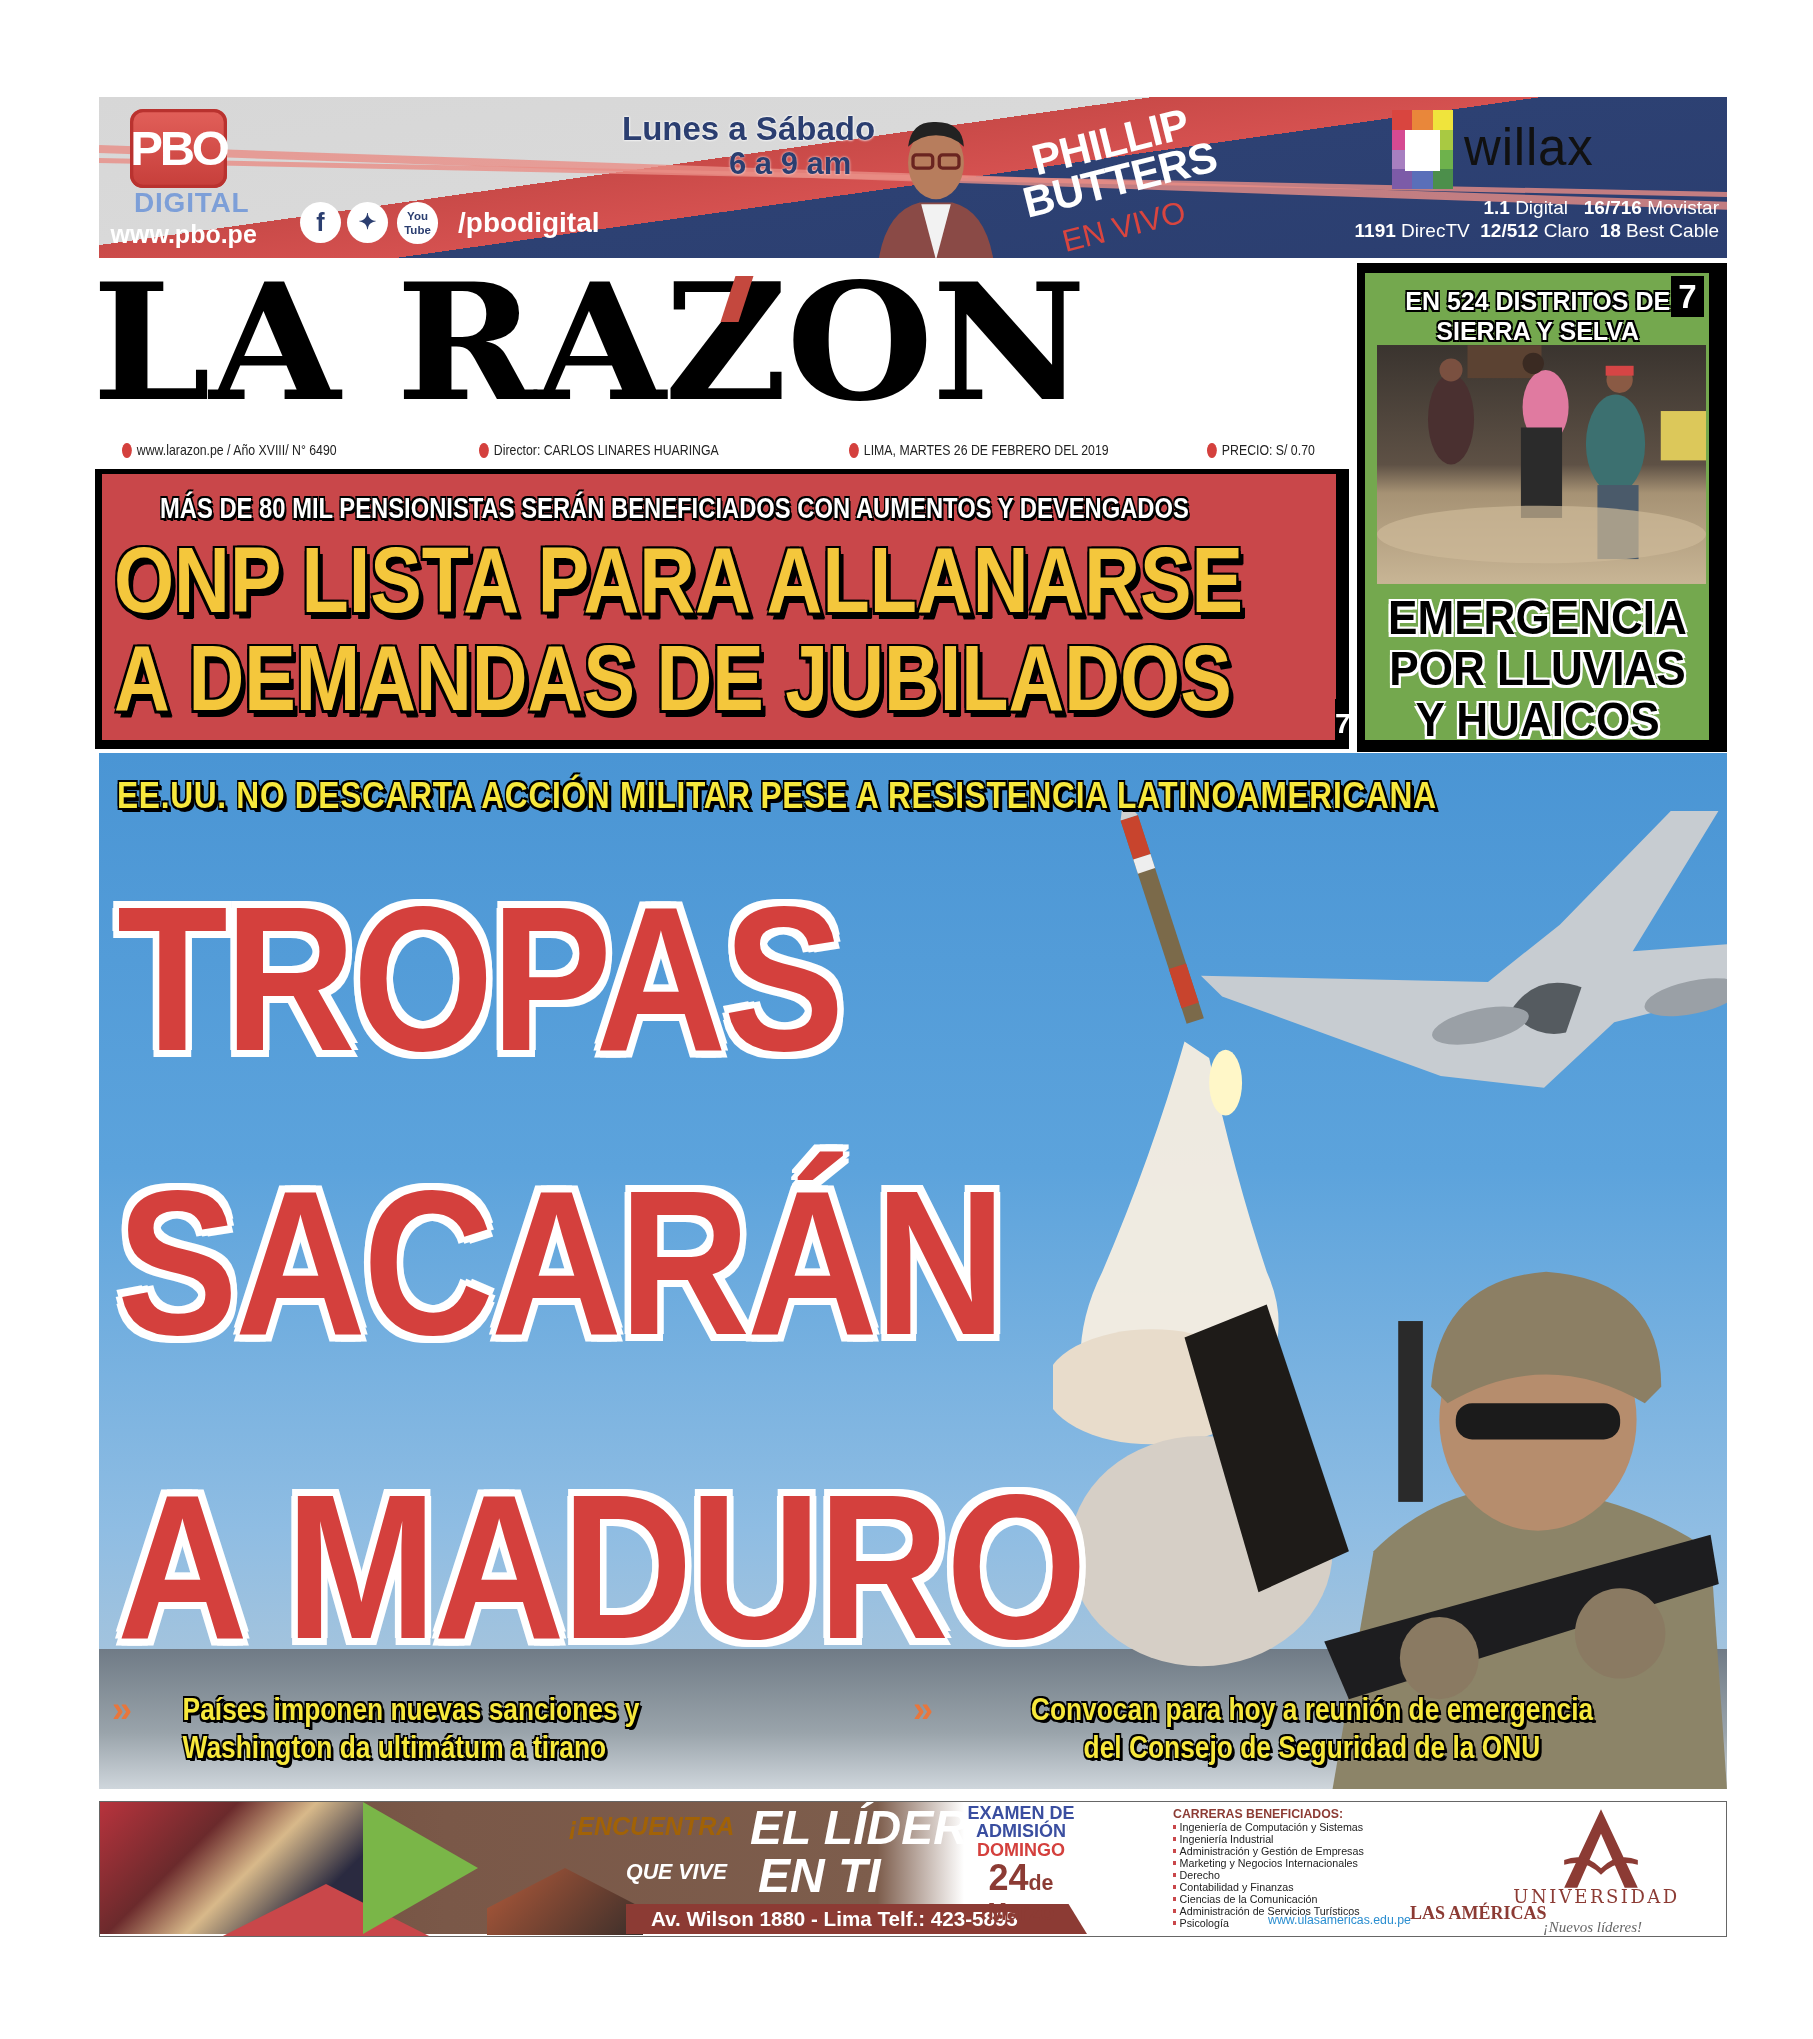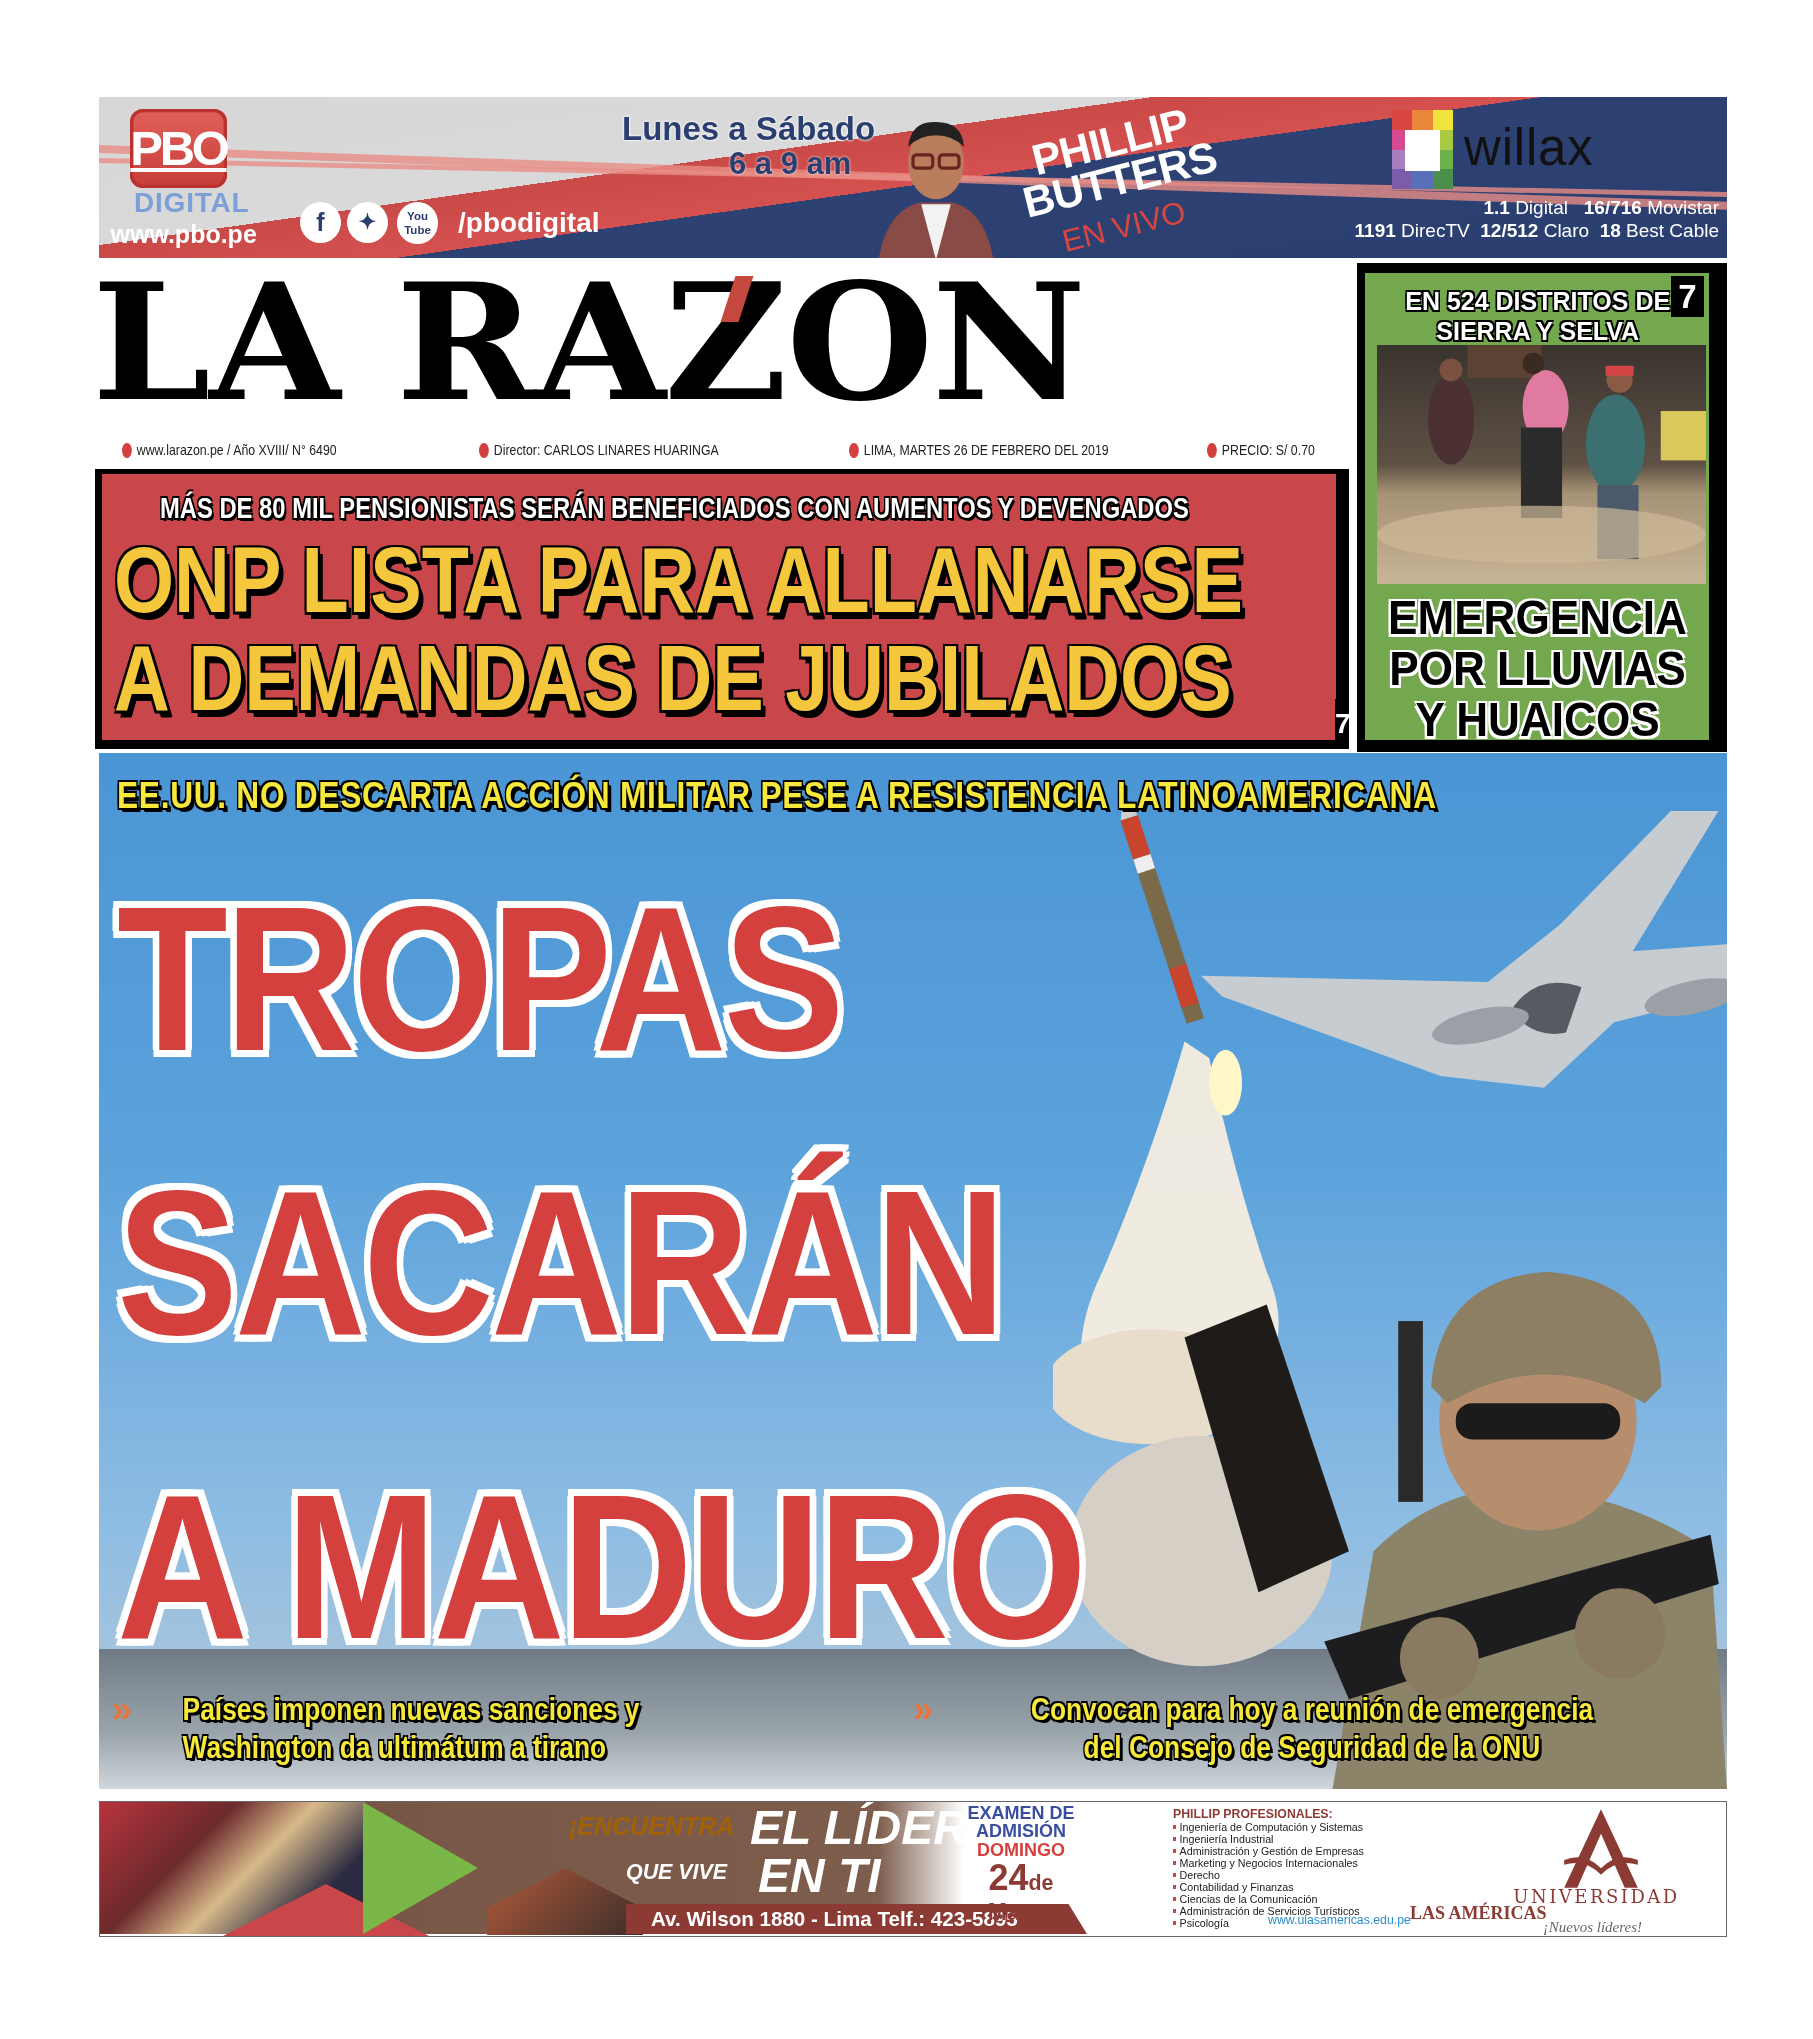--- a/index.html
+++ b/index.html
@@ -4,21 +4,21 @@
 <style>
   html,body{margin:0;padding:0;background:#fff;}
   body{width:1813px;height:2040px;position:relative;overflow:hidden;font-family:"Liberation Sans",sans-serif;}
   .abs{position:absolute;}
 
   
   #banner{left:99px;top:97px;width:1628px;height:161px;overflow:hidden;
     background:linear-gradient(172deg,#d7d7d7 0%,#d9d9d9 38%,#c94a48 38%,#d55150 52%,#2d4173 52%,#2b3e70 100%);}
   #banner .stripe{position:absolute;left:0;width:1727px;height:8.2px;background:#e98d86;opacity:.8;transform-origin:left;}
   .pbo-logo{left:31px;top:11.5px;width:97px;height:79px;background:linear-gradient(#e2605a,#c63e3a);border-radius:13px;
-    box-shadow:inset 0 0 0 3.3px #b9322f;color:#fff;font:bold 49px/79px "Liberation Sans",sans-serif;text-align:center;letter-spacing:-3.3px;text-decoration:underline;}
+    box-shadow:inset 0 0 0 3.3px #b9322f;color:#fff;font:bold 49px/79px "Liberation Sans",sans-serif;text-align:center;letter-spacing:-3.3px;}
   .pbo-digital{left:35px;top:92px;color:#7d9fd8;font:bold 28px/28px "Liberation Sans",sans-serif;letter-spacing:0.8px;}
   .pbo-url{left:11.5px;top:123px;color:#fff;font:bold 25px/28px "Liberation Sans",sans-serif;}
   .social{top:105px;width:41px;height:41px;border-radius:50%;background:#fff;color:#2b3e70;font:bold 25px/41px "Liberation Sans",sans-serif;text-align:center;}
   .social.yt{font-size:11.5px;line-height:14px;padding-top:6.6px;height:35px;}
   .pbo-handle{left:359px;top:109px;color:#fff;font:bold 28px/33px "Liberation Sans",sans-serif;}
   .schedule-days{left:523px;top:13px;color:#2b3e70;font:bold 33px/38px "Liberation Sans",sans-serif;text-shadow:0 0 2.5px #fff,0 0 2.5px #fff;}
   .schedule-hours{left:630px;top:49px;color:#2b3e70;font:bold 31px/36px "Liberation Sans",sans-serif;text-shadow:0 0 2.5px #fff;}
   .host-photo{left:771px;top:6.6px;width:132px;height:156px;}
   .host-name{left:905px;top:25px;width:222px;transform:rotate(-14deg);color:#fff;font:bold 43px/39px "Liberation Sans",sans-serif;text-align:center;letter-spacing:-0.8px;}
   .host-live{left:962px;top:113px;color:#d9453f;font:31px/33px "Liberation Sans",sans-serif;transform:rotate(-14deg);}
@@ -297,21 +297,21 @@
 
   <div class="abs ad-exam">
     <div class="l1">EXAMEN DE</div>
     <div class="l1">ADMISIÓN</div>
     <div class="l2">DOMINGO</div>
     <div class="l3"><span>24</span><small>de</small></div>
     <div class="l4">Marzo</div>
   </div>
 
   <div class="abs ad-careers">
-    <div class="title">PHILLIP PROFESIONALES:</div>
+    <div class="title">CARRERAS BENEFICIADOS:</div>
     <div class="item">Ingeniería de Computación y Sistemas</div>
     <div class="item">Ingeniería Industrial</div>
     <div class="item">Administración y Gestión de Empresas</div>
     <div class="item">Marketing y Negocios Internacionales</div>
     <div class="item">Derecho</div>
     <div class="item">Contabilidad y Finanzas</div>
     <div class="item">Ciencias de la Comunicación</div>
     <div class="item">Administración de Servicios Turísticos</div>
     <div class="item">Psicología</div>
   </div>

